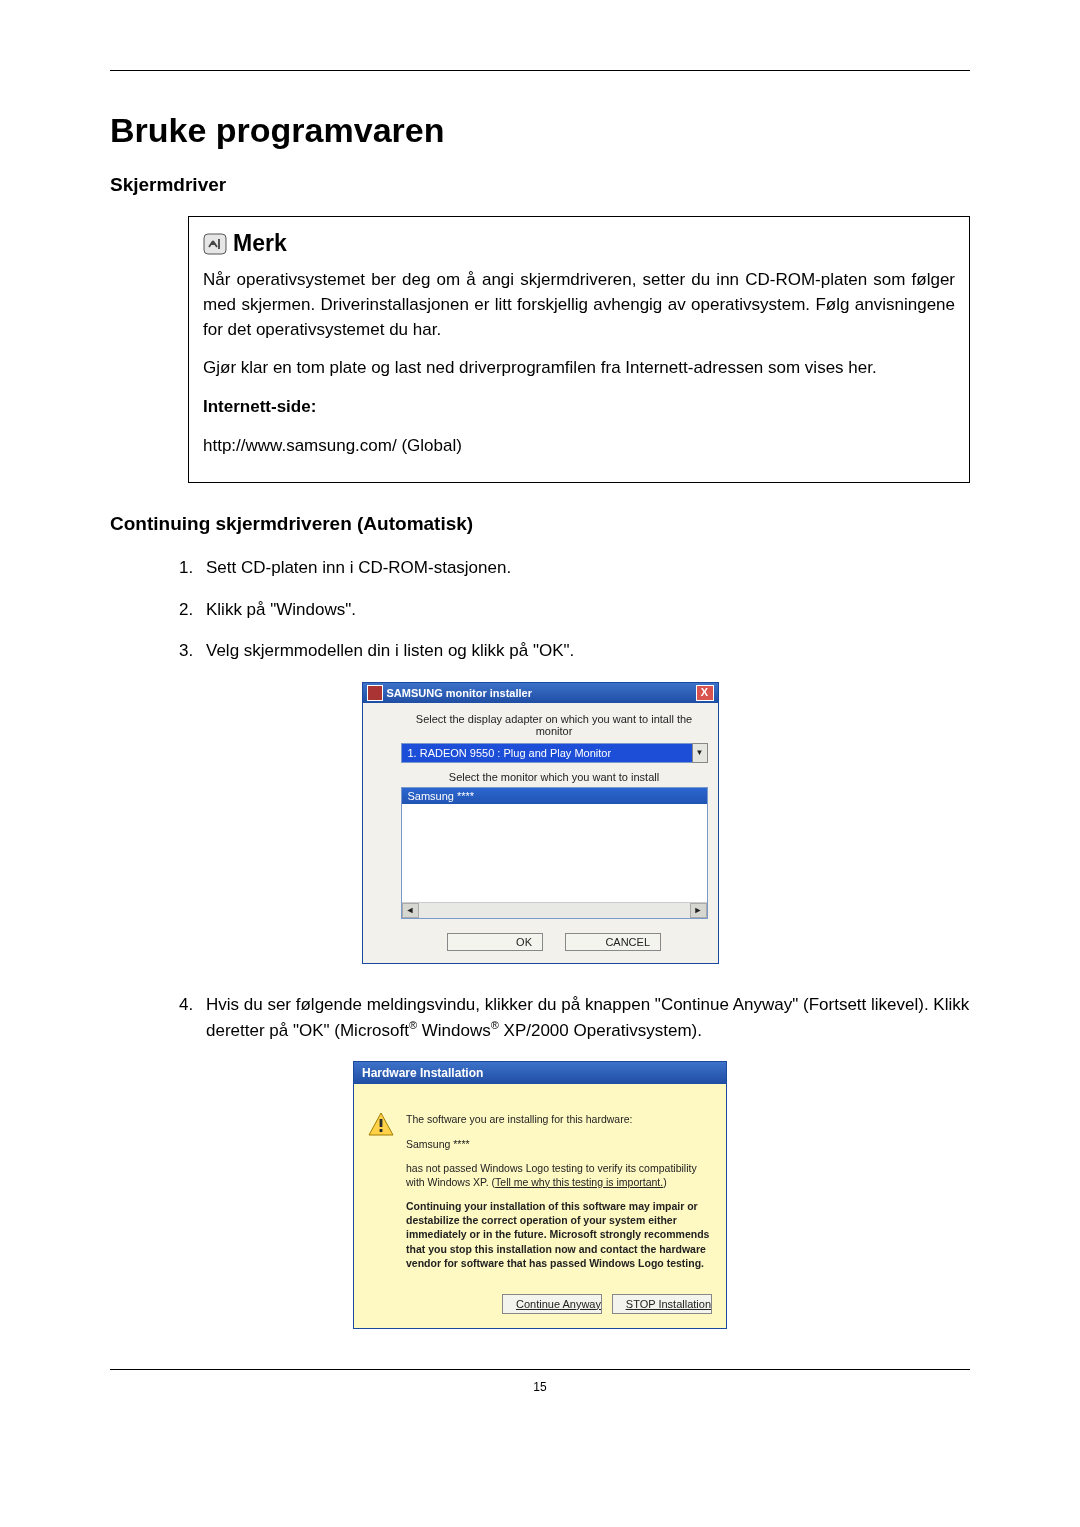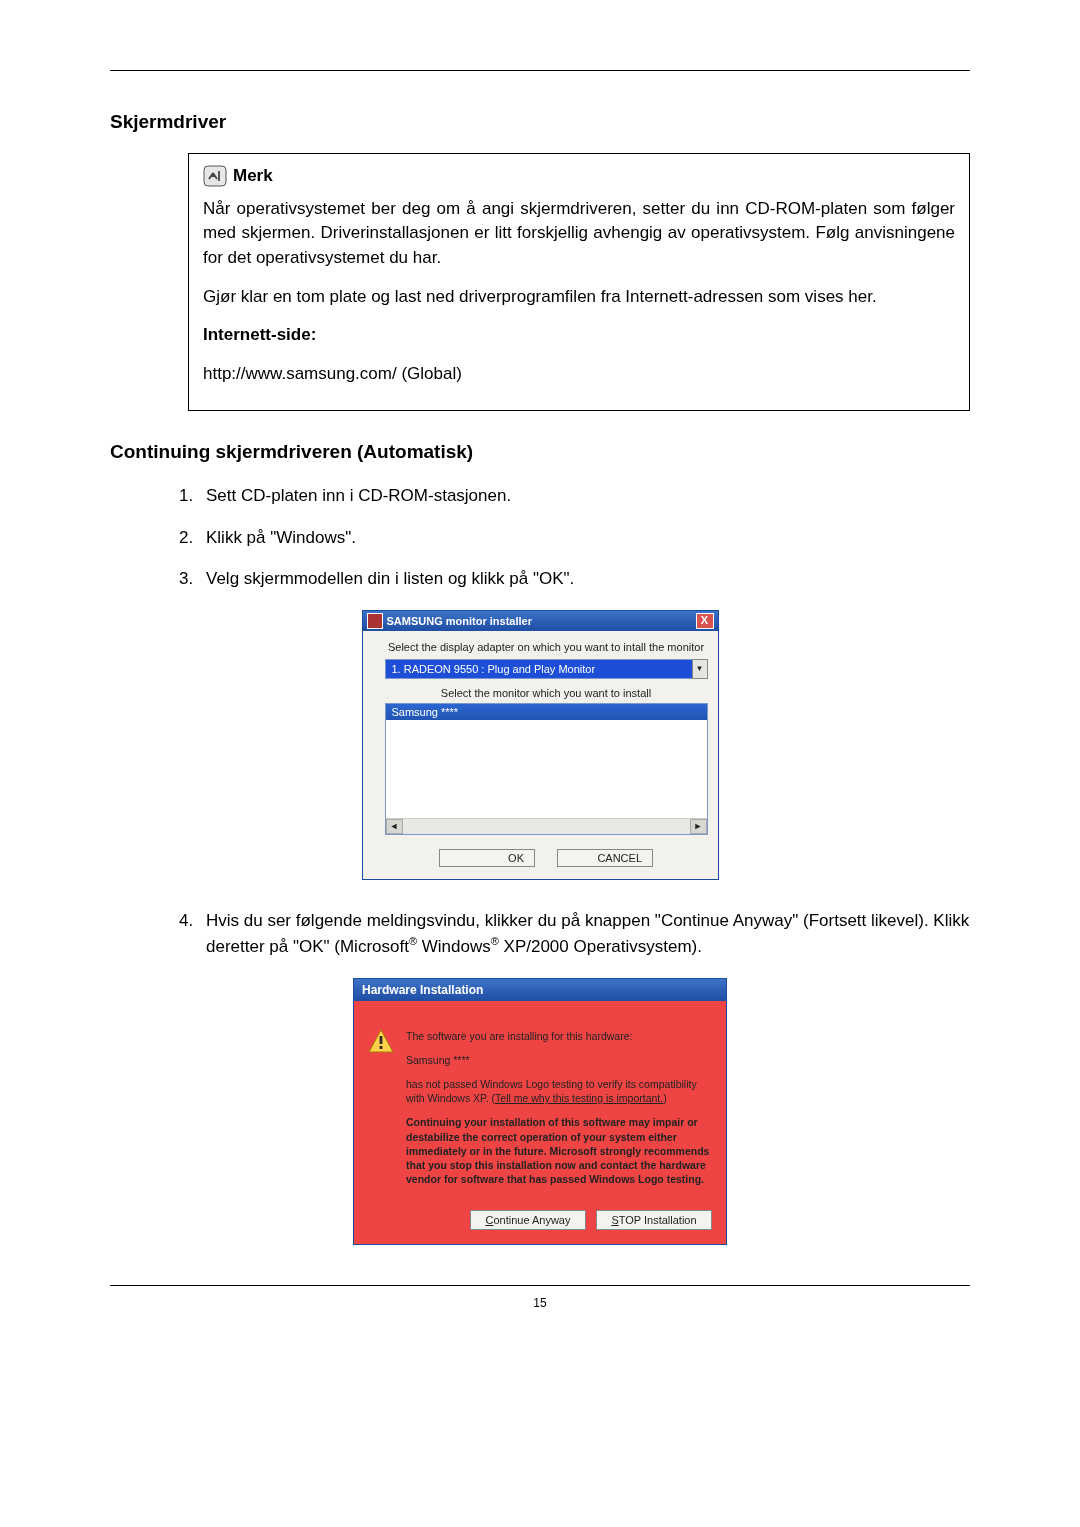--- a/index.html
+++ b/index.html
@@ -56,21 +56,21 @@
   .note-icon {
     width: 24px;
     height: 22px;
     display: inline-flex;
     align-items: center;
     justify-content: center;
     margin-right: 6px;
   }
   .note-title {
     font-weight: bold;
-    font-size: 17px;
+    font-size: 23px;
   }
   .note-box p {
     margin: 0 0 14px 0;
   }
   .note-box .label {
     font-weight: bold;
   }
   ol.steps {
     margin: 0 0 0 88px;
     padding: 0;
@@ -121,20 +121,21 @@
     border: 1px solid #fff;
     color: #fff;
     font-size: 11px;
     line-height: 12px;
     text-align: center;
     font-weight: bold;
   }
   .installer-body {
     padding: 10px 10px 12px 22px;
     text-align: center;
+    margin-left: 16px;
   }
   .sel-row {
     position: relative;
     margin: 6px 0 4px 0;
   }
   .sel-row .combo {
     background: #1d4ed8;
     color: #fff;
     text-align: left;
     padding: 3px 6px;
@@ -204,21 +205,21 @@
     text-align: right;
   }
   .reg-mark {
     font-size: 11px;
     vertical-align: super;
   }
   
   .hw-dialog {
     width: 372px;
     border: 1px solid #1a4aa0;
-    background: #ef4444;
+    background: #fef9c3;
     font-size: 11px;
     color: #222;
   }
   .hw-titlebar {
     background: linear-gradient(#3d72c9, #1f4da4);
     color: #fff;
     font-weight: bold;
     padding: 4px 8px;
     font-size: 12px;
   }
@@ -251,40 +252,42 @@
     font-weight: bold;
   }
   .hw-btn-row {
     display: flex;
     justify-content: flex-end;
     gap: 10px;
     padding: 4px 14px 14px 14px;
   }
   .hw-btn {
     min-width: 98px;
-    padding: 3px 8px;
+    padding: 3px 0;
     background: #f4f4ee;
     border: 1px solid #888;
     font-size: 11px;
-    text-align: center;
+    text-align: right;
+    text-decoration: underline;
   }
   .hw-btn .u {
     text-decoration: underline;
   }
   .page-number {
     text-align: center;
     font-size: 12px;
   }
 </style>
 </head>
 <body>
 
 <div class="page">
   <div class="top-rule"></div>
 
+  <h1>Bruke programvaren</h1>
 
   <h2>Skjermdriver</h2>
 
   <div class="note-box">
     <div class="note-header">
       <span class="note-icon">
         <svg viewBox="0 0 24 22">
           <rect x="1" y="1" width="22" height="20" rx="4" ry="4" fill="#e6e6e6" stroke="#555"></rect>
           <path d="M6 14 L10 8 M10 8 L14 14 M8 11 L12 11 M16 6 L16 16" stroke="#444" stroke-width="1.8" fill="none"></path>
         </svg>

